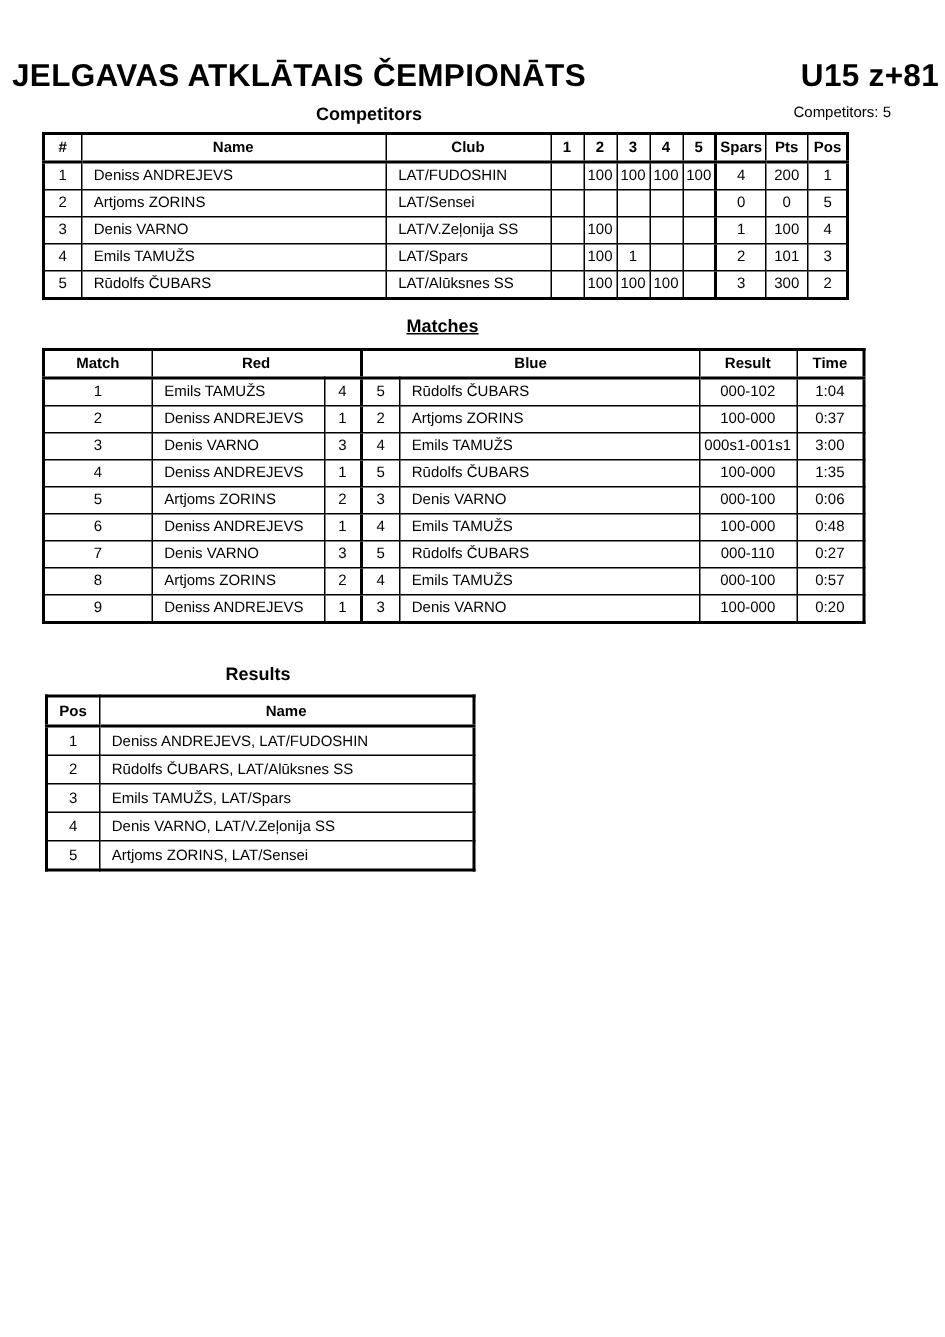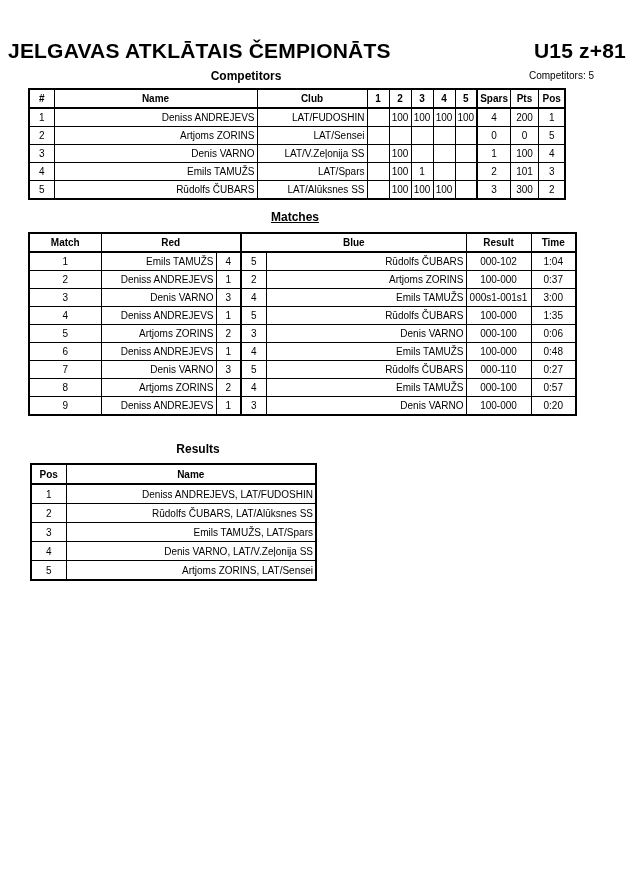--- a/index.html
+++ b/index.html
@@ -27,21 +27,21 @@
   table.tbl {
     position:absolute; border-collapse:collapse; table-layout:fixed;
     font-size:10px; border:2px solid #000;
   }
   .tbl th, .tbl td {
     border:1px solid #000; height:17px; padding:0 2px;
     overflow:hidden; white-space:nowrap; font-weight:normal;
   }
   .tbl th { font-weight:bold; border-bottom:2px solid #000; text-align:center; }
   .tbl td.c { text-align:center; }
-  .tbl td.l { text-align:right; padding-left:8px; }
+  .tbl td.l { text-align:left; padding-left:8px; }
   .thickL { border-left:2px solid #000 !important; }
   .noside { border-left:none; border-right:none; }
   .bold { font-weight:bold; }
 
   #competitors-table { left:28px; top:88px; }
   #matches-table     { left:28px; top:232px; }
   #results-table     { left:30px; top:463px; }
   #results-table th, #results-table td { height:18px; }
 </style>
 </head>
@@ -256,21 +256,21 @@
         <td class="l bold">Deniss ANDREJEVS</td>
         <td class="c">1</td>
         <td class="c thickL">3</td>
         <td class="l">Denis VARNO</td>
         <td class="c">100-000</td>
         <td class="c">0:20</td>
       </tr>
     </tbody>
   </table>
 
-  <div class="sec-label" style="left:172px; top:442px;margin-left:26px;">Results</div>
+  <div class="sec-label" style="left:172px; top:442px;">Results</div>
 
   <table class="tbl" id="results-table">
     <colgroup>
         <col style="width:35px">
         <col style="width:250px">
       </colgroup>
     <thead>
       <tr>
         <th>Pos</th>
         <th>Name</th>

